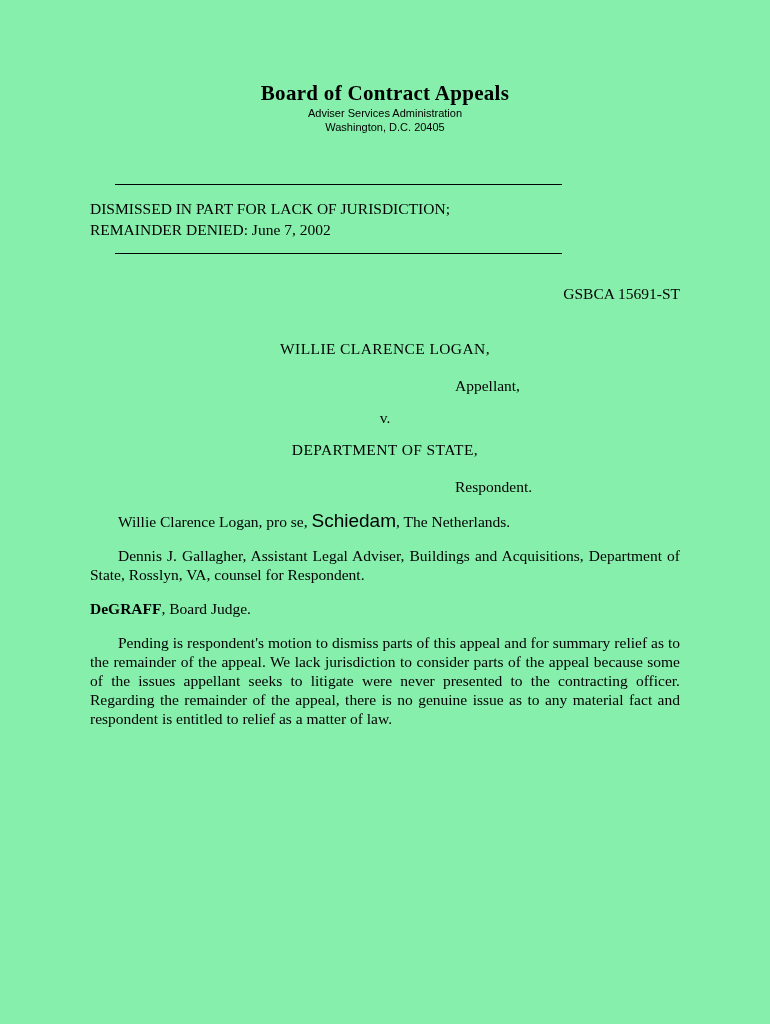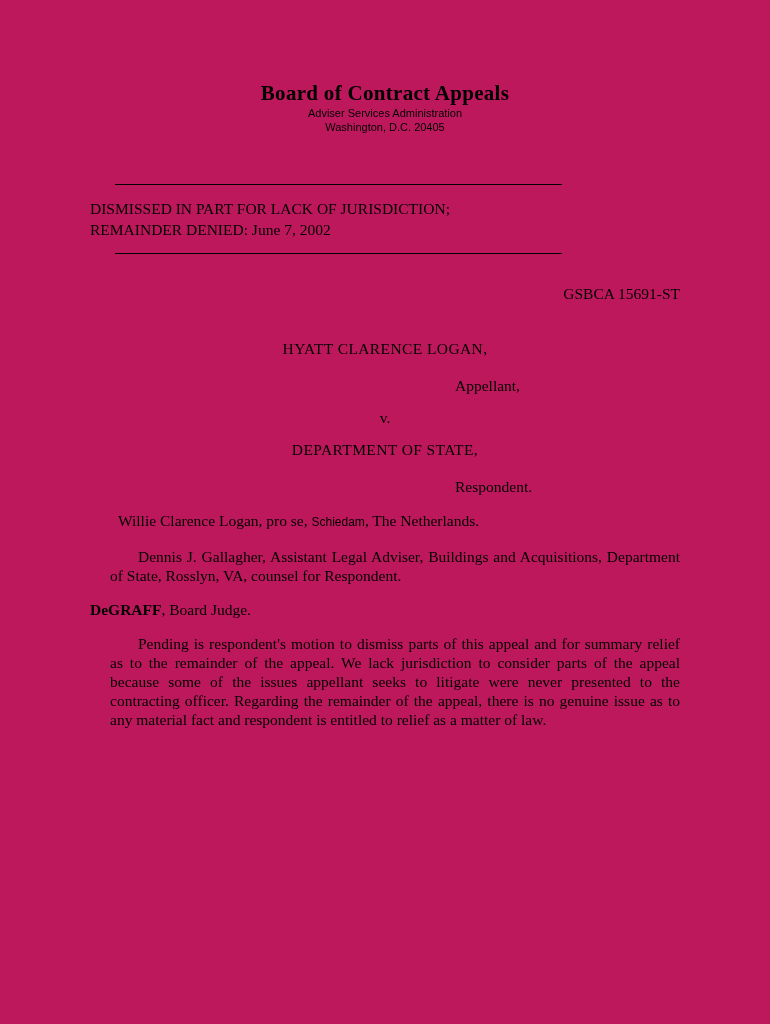--- a/index.html
+++ b/index.html
@@ -5,21 +5,21 @@
   html, body {
     margin: 0;
     padding: 0;
     background: #ffffff;
   }
   .page {
     position: relative;
     width: 770px;
     height: 1024px;
     margin: 0 auto;
-    background: #be185d;
+    background: #86efac;
     box-sizing: border-box;
     padding: 80px 90px 0 90px;
     overflow: hidden;
     font-family: "Liberation Serif", "DejaVu Serif", serif;
     font-size: 15.5px;
     line-height: 19px;
     color: #000000;
   }
   .doc-title {
     margin: 0;
@@ -54,24 +54,24 @@
   .party-name.second { margin-top: 13px; }
   .role {
     margin: 18px 0 0 0;
     padding-left: 365px;
   }
   .versus { margin: 13px 0 0 0; }
   .para {
     margin: 15px 0 0 0;
   }
   .indent { text-indent: 28px; }
-  .justify { text-align: justify; margin-left: 20px; }
+  .justify { text-align: justify; }
   .sans-run {
     font-family: "Liberation Sans", "DejaVu Sans", sans-serif;
-    font-size: 12px;
+    font-size: 19px;
   }
   strong { font-weight: bold; }
 </style>
 </head>
 <body>
 
 <div class="page">
 
   <header>
     <h1 class="doc-title">Board of Contract Appeals</h1>
@@ -83,21 +83,21 @@
     <hr class="rule rule-top">
     <p class="ruling">
       <span>DISMISSED IN PART FOR LACK OF JURISDICTION;</span><br>
       <span>REMAINDER DENIED:  June 7,  2002</span>
     </p>
     <hr class="rule">
   </div>
 
   <p class="center case-no">GSBCA 15691-ST</p>
 
-  <p class="center party-name">HYATT CLARENCE LOGAN,</p>
+  <p class="center party-name">WILLIE CLARENCE LOGAN,</p>
   <p class="role">Appellant,</p>
   <p class="center versus">v.</p>
   <p class="center party-name second">DEPARTMENT OF STATE,</p>
   <p class="role">Respondent.</p>
 
   <p class="para indent"><span>Willie Clarence Logan, pro se, </span><span class="sans-run">Schiedam</span><span>, The Netherlands.</span></p>
 
   <p class="para indent justify">Dennis J. Gallagher, Assistant Legal Adviser, Buildings and Acquisitions, Department of State, Rosslyn, VA, counsel for Respondent.</p>
 
 

